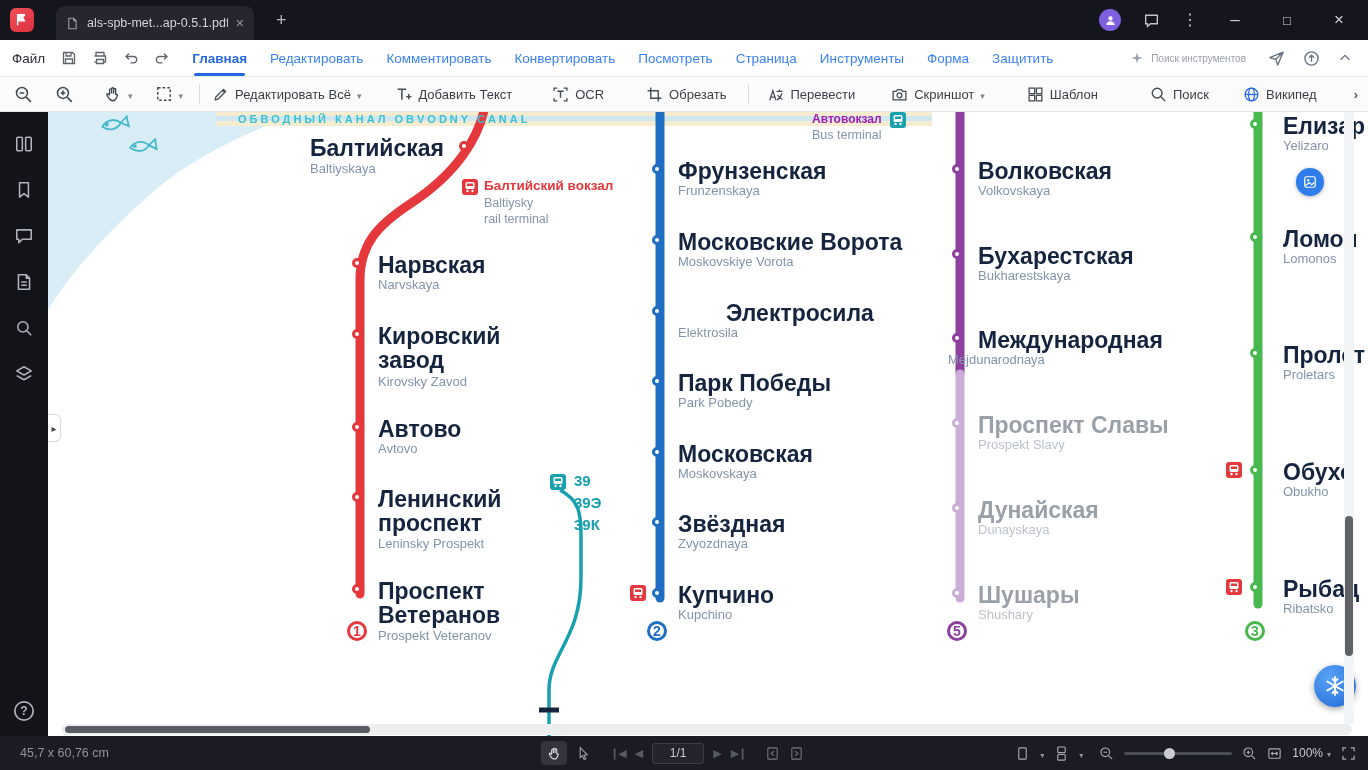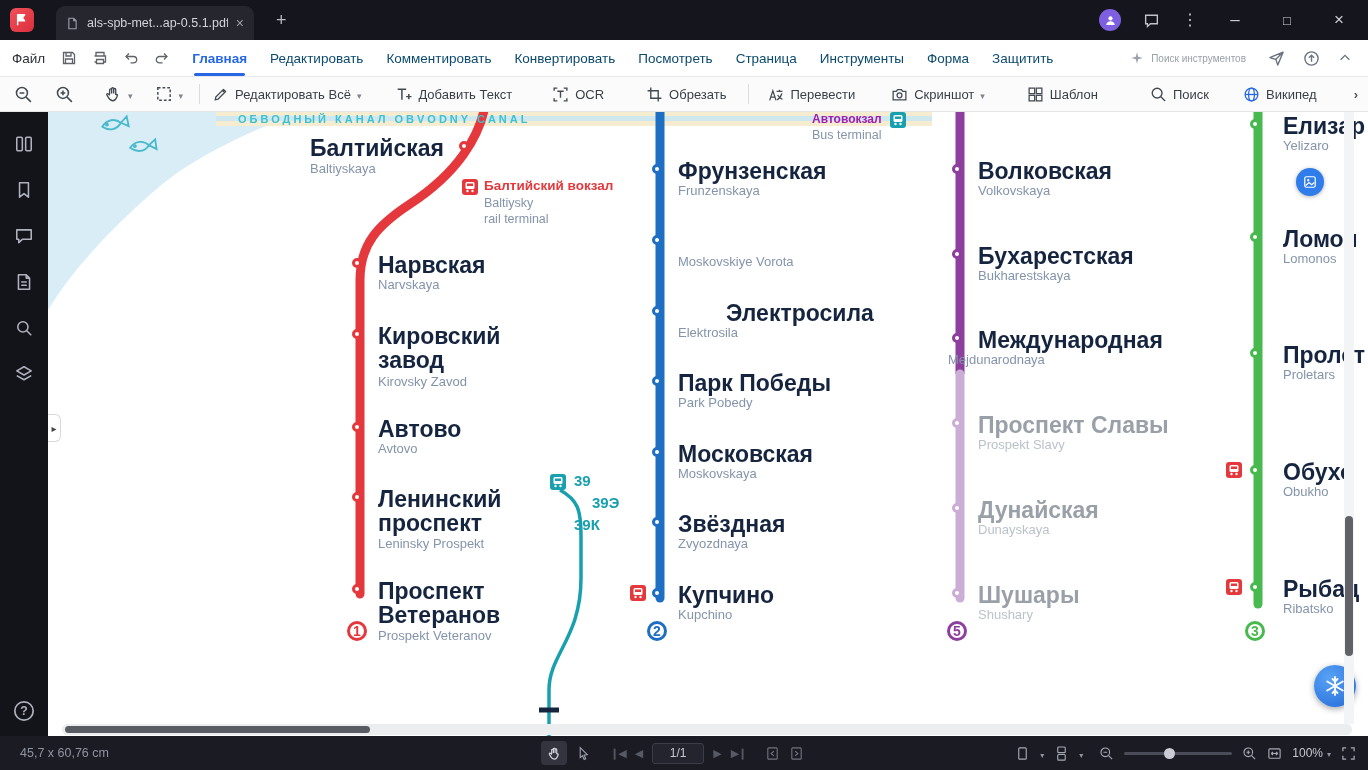--- a/index.html
+++ b/index.html
@@ -26,21 +26,21 @@
   .winmax::after{ content:"□"; font-size:13px; }
   .winclose::after{ content:"×"; font-size:17px; }
   .winbtn { width:30px; text-align:center; color:#cdd0d8; }
 
   
   .menubar { position:absolute; left:0; top:40px; width:1368px; height:37px; background:#ffffff;
     border-bottom:1px solid #e8e9eb; display:flex; align-items:center; padding:0 12px; }
   .menu-file { font-size:13.5px; color:#2b2f38; margin-right:16px; }
   .qico { display:flex; align-items:center; gap:15px; margin-right:22px; }
   .menu-items { display:flex; align-items:center; gap:23px; }
-  .menu-item { position:relative; font-size:13.5px; color:#0c4a6e; white-space:nowrap; }
+  .menu-item { position:relative; font-size:13.5px; color:#3b82f6; white-space:nowrap; }
   .menu-item.active { color:#2668e4; font-weight:700; }
   .menu-item.active::after { content:""; position:absolute; left:2px; right:2px; bottom:-10px; height:3px;
     background:#2668e4; border-radius:2px; }
   .toolsearch { margin-left:auto; display:flex; align-items:center; gap:7px; color:#9aa0a8; font-size:10px; white-space:nowrap; }
   .mb-right { display:flex; align-items:center; gap:18px; margin-left:22px; padding-right:4px; }
 
   
   .toolbar { position:absolute; left:0; top:77px; width:1368px; height:35px; background:#fbfbfc;
     border-bottom:1px solid #e5e6e8; display:flex; align-items:center; padding:0 10px; overflow:hidden; }
   .tool { display:flex; align-items:center; gap:6px; font-size:13px; color:#3a3f47; white-space:nowrap; }
@@ -386,20 +386,21 @@
 
     <div class="st-ru wrap" style="left:330px; top:467px;">Проспект Ветеранов</div>
     <div class="st-en" style="left:330px; top:516px;">Prospekt Veteranov</div>
     <div class="dot c1" style="left:304px; top:472px;"></div>
     <div class="badge c1" style="left:299px; top:509px;">1</div>
 
     <div class="st-ru" style="left:630px; top:47px;">Фрунзенская</div>
     <div class="st-en" style="left:630px; top:71px;">Frunzenskaya</div>
     <div class="dot c2" style="left:604px; top:52px;"></div>
 
+    <div class="st-ru" style="left:630px; top:118px;">Московские Ворота</div>
     <div class="st-en" style="left:630px; top:142px;">Moskovskiye Vorota</div>
     <div class="dot c2" style="left:604px; top:123px;"></div>
 
     <div class="st-ru" style="left:630px; top:189px;margin-left:48px;">Электросила</div>
     <div class="st-en" style="left:630px; top:213px;">Elektrosila</div>
     <div class="dot c2" style="left:604px; top:194px;"></div>
 
     <div class="st-ru" style="left:630px; top:259px;">Парк Победы</div>
     <div class="st-en" style="left:630px; top:283px;">Park Pobedy</div>
     <div class="dot c2" style="left:604px; top:264px;"></div>
@@ -425,21 +426,21 @@
     <div class="badge c2" style="left:599px; top:509px;">2</div>
 
     <svg class="mapicon" style="left:502px; top:362px;" width="16" height="16" viewBox="0 0 16 16">
         <rect width="16" height="16" rx="3" fill="#18a0ae"></rect>
         <rect x="3.5" y="3" width="9" height="7" rx="1.5" fill="#fff"></rect>
         <rect x="5" y="4.5" width="6" height="2.5" fill="#18a0ae"></rect>
         <circle cx="5.5" cy="12" r="1.2" fill="#fff"></circle>
         <circle cx="10.5" cy="12" r="1.2" fill="#fff"></circle>
       </svg>
     <div class="route" style="left:526px; top:360px;">39</div>
-    <div class="route" style="left:544px; top:382px;">39Э</div>
+    <div class="route" style="left:526px; top:382px;">39Э</div>
     <div class="route" style="left:526px; top:404px;">39К</div>
 
 
     <div class="st-ru" style="left:930px; top:47px;">Волковская</div>
     <div class="st-en" style="left:930px; top:71px;">Volkovskaya</div>
     <div class="dot c5" style="left:904px; top:52px;"></div>
 
     <div class="st-ru" style="left:930px; top:132px;">Бухарестская</div>
     <div class="st-en" style="left:930px; top:156px;">Bukharestskaya</div>
     <div class="dot c5" style="left:904px; top:137px;"></div>

